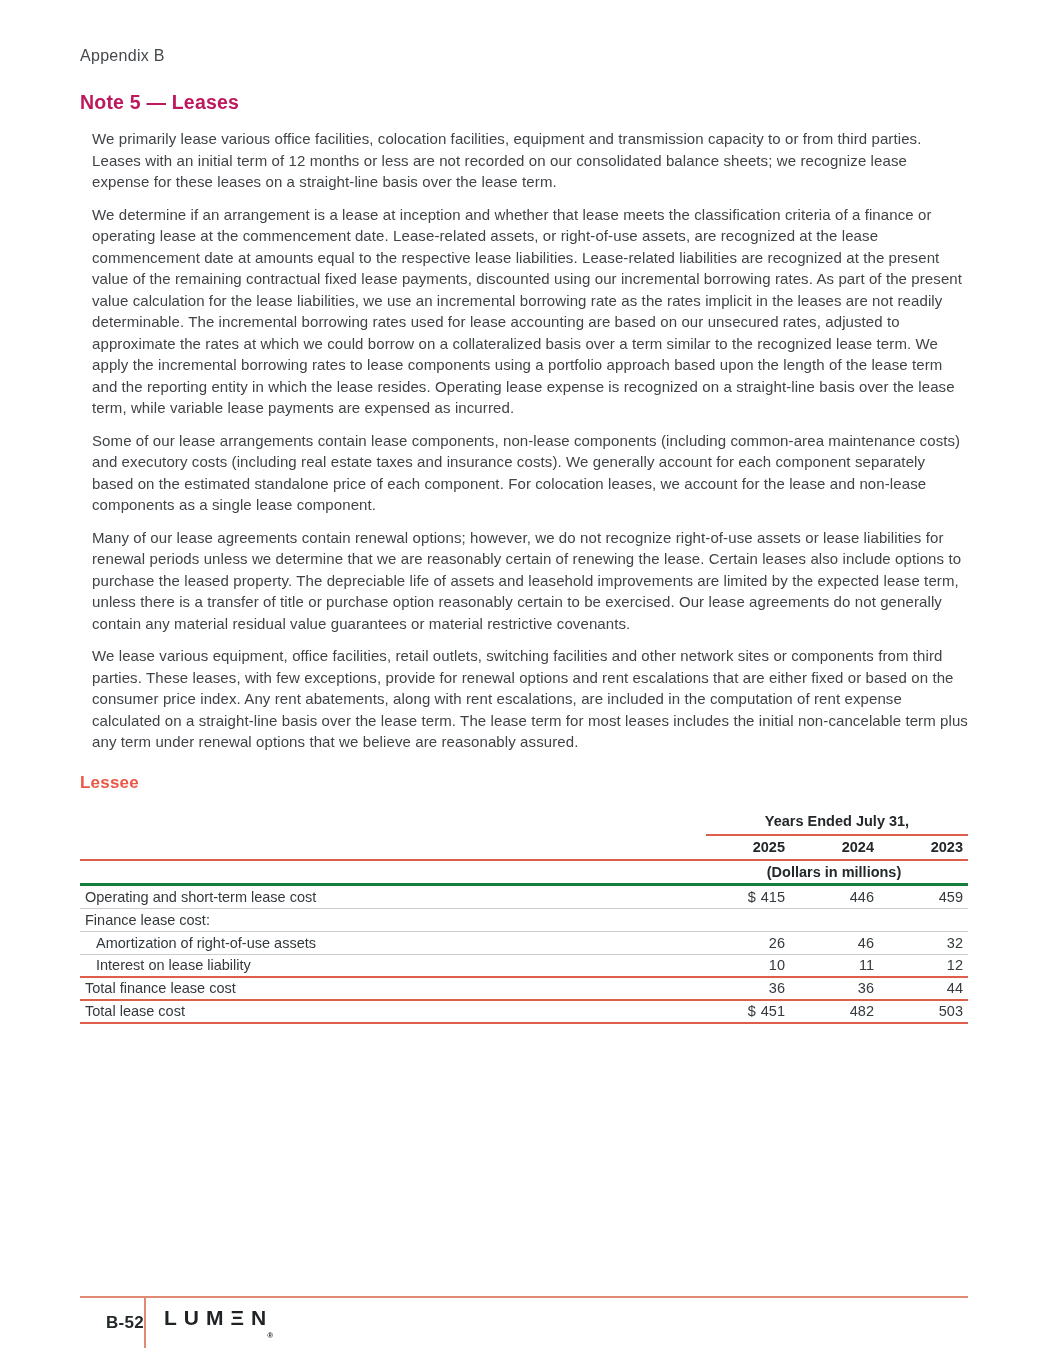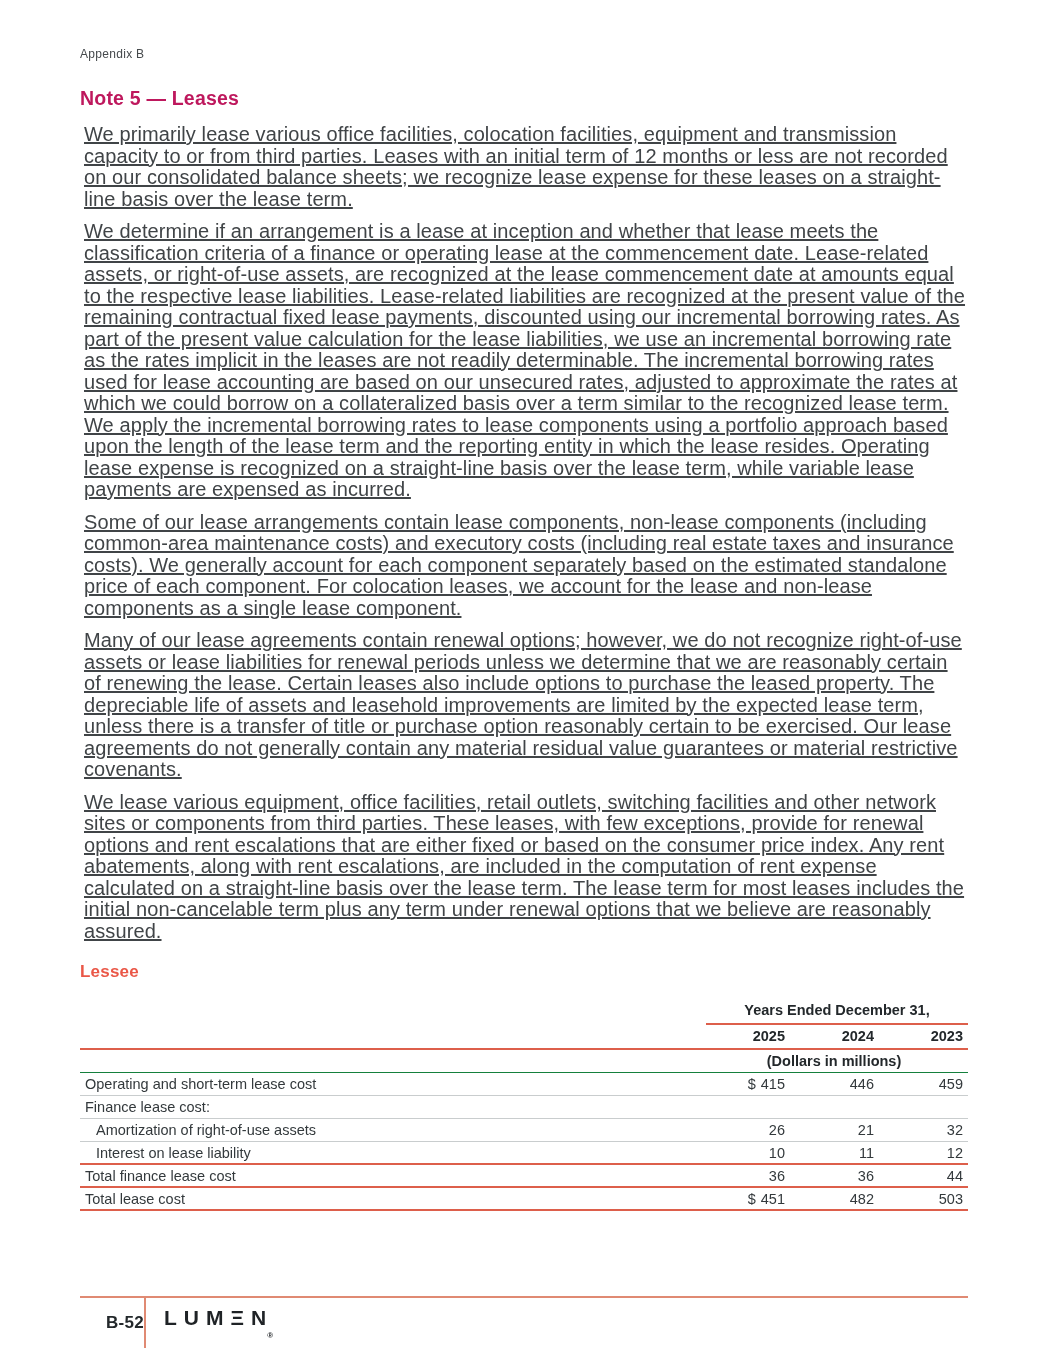--- a/index.html
+++ b/index.html
@@ -13,38 +13,37 @@
     overflow: hidden;
   }
   .content {
     position: absolute;
     left: 80px;
     right: 80px;
     top: 0;
   }
   .appendix-label {
     padding-top: 47px;
-    font-size: 12px;
+    font-size: 16px;
     color: #45494c;
     letter-spacing: 0.3px;
   }
   h1.note-title {
     margin: 26px 0 14px 0;
     font-size: 19.5px;
     font-weight: 700;
     color: #be185d;
     letter-spacing: 0.2px;
   }
   p.body-para {
-    margin: 0 0 11px 4px;
-    font-size: 20px;
+    margin: 0 0 11px 12px;
+    font-size: 15px;
     line-height: 21.5px;
     color: #404447;
     letter-spacing: 0.1px;
-    text-decoration: underline;
   }
   h2.lessee-heading {
     margin: 20px 0 0 0;
     font-size: 17px;
     font-weight: 700;
     letter-spacing: 0.2px;
   }
   p.table-intro {
     margin: 13px 0 0 0;
     font-size: 15px;
@@ -78,21 +77,21 @@
   .ycell {
     width: 89px;
     text-align: right;
     font-weight: 700;
     color: #23282b;
   }
   .ycell.last { padding-right: 5px; }
   .units-row {
     display: flex;
     justify-content: flex-end;
-    border-bottom: 1px solid #15803d;
+    border-bottom: 3px solid #15803d;
     padding: 3px 0 3px 0;
   }
   .units-box {
     width: 268px;
     text-align: center;
     font-weight: 700;
     color: #23282b;
   }
   .trow {
     display: flex;
@@ -171,21 +170,21 @@
     <p class="body-para">Some of our lease arrangements contain lease components, non-lease components (including common-area maintenance costs) and executory costs (including real estate taxes and insurance costs). We generally account for each component separately based on the estimated standalone price of each component. For colocation leases, we account for the lease and non-lease components as a single lease component.</p>
     <p class="body-para">Many of our lease agreements contain renewal options; however, we do not recognize right-of-use assets or lease liabilities for renewal periods unless we determine that we are reasonably certain of renewing the lease. Certain leases also include options to purchase the leased property. The depreciable life of assets and leasehold improvements are limited by the expected lease term, unless there is a transfer of title or purchase option reasonably certain to be exercised. Our lease agreements do not generally contain any material residual value guarantees or material restrictive covenants.</p>
     <p class="body-para">We lease various equipment, office facilities, retail outlets, switching facilities and other network sites or components from third parties. These leases, with few exceptions, provide for renewal options and rent escalations that are either fixed or based on the consumer price index. Any rent abatements, along with rent escalations, are included in the computation of rent expense calculated on a straight-line basis over the lease term. The lease term for most leases includes the initial non-cancelable term plus any term under renewal options that we believe are reasonably assured.</p>
 
     <h2 class="lessee-heading" style="color:#ea5747;">Lessee</h2>
 
 
     <div class="lease-table">
 
       <div class="thead-period">
-        <div class="period-box">Years Ended December 31,</div>
+        <div class="period-box">Years Ended July 31,</div>
       </div>
 
       <div class="years-row">
         <span class="ycell">2025</span>
         <span class="ycell">2024</span>
         <span class="ycell last">2023</span>
       </div>
 
       <div class="units-row">
         <div class="units-box">(Dollars in millions)</div>
@@ -217,21 +216,21 @@
             <span></span>
           </span>
       </div>
 
       <div class="trow rule-gray">
         <span class="tlabel indent">Amortization of right-of-use assets</span>
         <span class="tnum">
             <span>26</span>
           </span>
         <span class="tnum">
-            <span>21</span>
+            <span>46</span>
           </span>
         <span class="tnum last">
             <span>32</span>
           </span>
       </div>
 
       <div class="trow rule-orange">
         <span class="tlabel indent">Interest on lease liability</span>
         <span class="tnum">
             <span>10</span>

